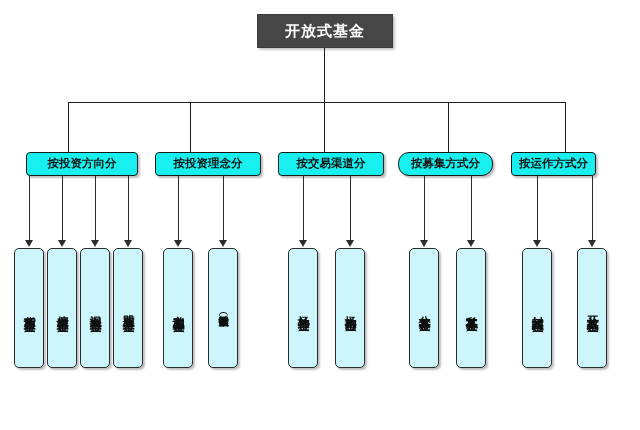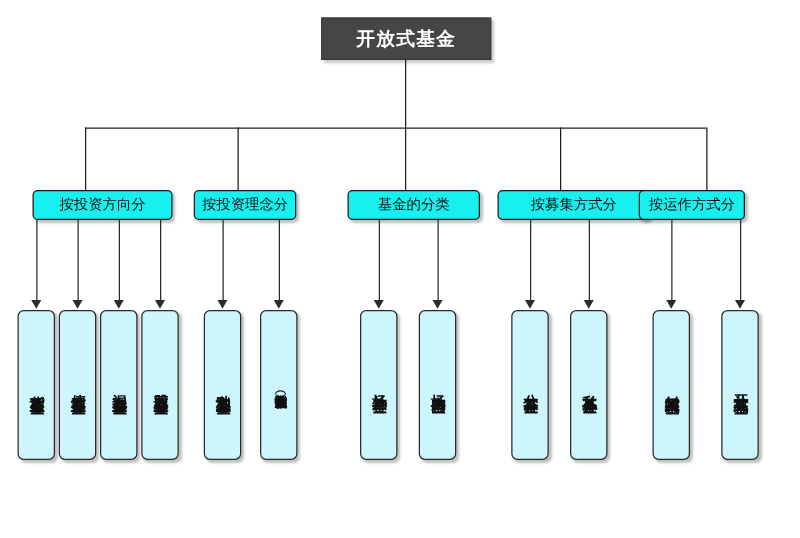--- a/index.html
+++ b/index.html
@@ -52,21 +52,21 @@
     border-radius: 4px;
     box-sizing: border-box;
     display: flex;
     align-items: center;
     justify-content: center;
     box-shadow: 2px 2px 2px rgba(0,0,0,0.25);
   }
   .cat-box .cat-label {
     color: #101010;
     font-size: 11.5px;
-    font-weight: normal;
+    font-weight: bold;
     white-space: nowrap;
     line-height: 1;
   }
 
   
   .leaf-box {
     position: absolute;
     top: 248px;
     width: 30px;
     height: 120px;
@@ -149,27 +149,27 @@
 
   <div class="line-v" style="left:68px; top:102px; height:50px;"></div>
   <div class="line-v" style="left:190px; top:102px; height:50px;"></div>
   <div class="line-v" style="left:324px; top:102px; height:50px;"></div>
   <div class="line-v" style="left:448px; top:102px; height:50px;"></div>
   <div class="line-v" style="left:565px; top:102px; height:50px;"></div>
 
   <div class="cat-box" style="left:26px; width:112px;">
     <span class="cat-label">按投资方向分</span>
   </div>
-  <div class="cat-box" style="left:155px; width:82px;">
+  <div class="cat-box" style="left:155px; width:106px;">
     <span class="cat-label">按投资理念分</span>
   </div>
   <div class="cat-box" style="left:278px; width:106px;">
-    <span class="cat-label">基金的分类</span>
-  </div>
-  <div class="cat-box" style="left:398px; width:122px;">
+    <span class="cat-label">按交易渠道分</span>
+  </div>
+  <div class="cat-box" style="left:398px; width:95px;border-radius:11px;">
     <span class="cat-label">按募集方式分</span>
   </div>
   <div class="cat-box" style="left:511px; width:85px;">
     <span class="cat-label">按运作方式分</span>
   </div>
 
   <div class="arrow-stem" style="left:29px;  top:176px; height:64px;"></div>
   <div class="arrow-head" style="left:25px;  top:240px;"></div>
   <div class="arrow-stem" style="left:62px;  top:176px; height:64px;"></div>
   <div class="arrow-head" style="left:58px;  top:240px;"></div>

